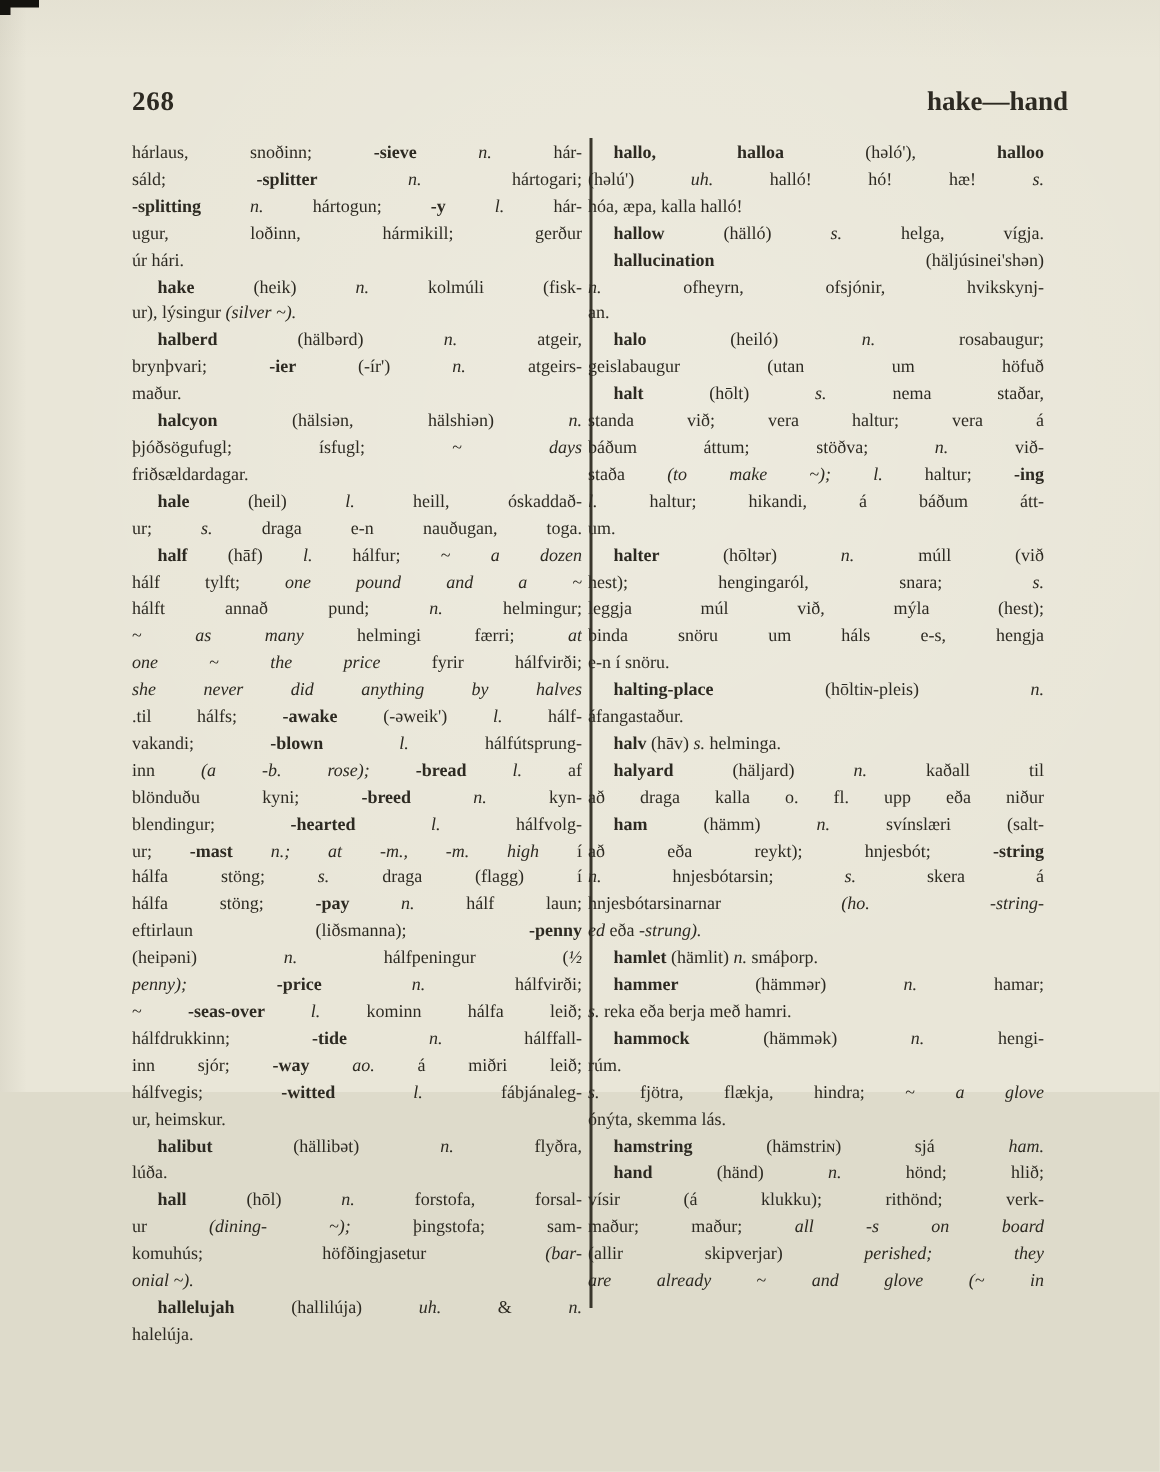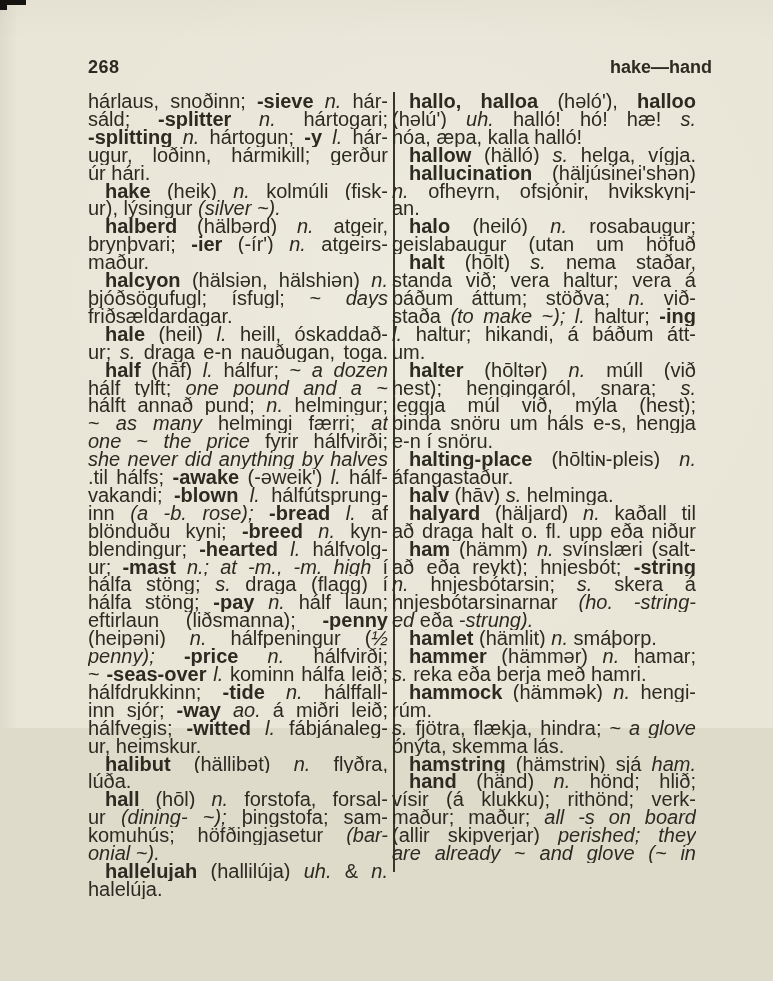--- a/index.html
+++ b/index.html
@@ -4,28 +4,28 @@
 <style>
   html,body{margin:0;padding:0;}
   body{width:773px;height:981px;background:#dedbcb;overflow:hidden;}
   .page{
     position:relative;width:773px;height:728px;
     background:#e9e6d8;
     background-image:
       linear-gradient(90deg, rgba(120,115,95,.10) 0, rgba(120,115,95,0) 18px),
       radial-gradient(ellipse at 55% 40%, rgba(255,255,252,.18) 0%, rgba(0,0,0,0) 65%),
       linear-gradient(180deg, rgba(140,135,110,.05) 0, rgba(0,0,0,0) 40px);
-    font-family:Liberation Sans, sans-serif;
+    font-family:Liberation Serif, serif;
     color:#2d2a22;
   }
   .corner-mark-a{position:absolute;left:0;top:0;width:26px;height:5px;background:#14130f;}
   .corner-mark-b{position:absolute;left:0;top:0;width:7px;height:10px;background:#14130f;}
   .page-number{position:absolute;left:88px;top:57px;font-size:18px;font-weight:bold;letter-spacing:.5px;}
   .running-head{position:absolute;left:88px;top:57px;width:624px;text-align:right;font-size:18px;font-weight:bold;}
-  .col{position:absolute;top:93px;font-size:20px;line-height:17.9px;}
+  .col{position:absolute;top:93px;font-size:12px;line-height:17.9px;}
   .col-left{left:88px;width:300px;}
   .col-right{left:392px;width:304px;}
   .divider{position:absolute;left:393px;top:92px;width:2px;height:780px;background:#39362c;}
   .tline{text-align:justify;text-align-last:justify;overflow:hidden;white-space:nowrap;}
   .tline.leftlast{text-align-last:left;}
   .tline.indent{text-indent:17px;}
   .run-b{font-weight:bold;}
   .run-i{font-style:italic;}
   .run-r{}
 </style>
@@ -138,21 +138,21 @@
       </div>
       <div>
         <div class="tline indent"><span class="run-b">halting-place </span><span class="run-r">(hōltiɴ-pleis) </span><span class="run-i">n.</span></div>
         <div class="tline leftlast"><span class="run-r">áfangastaður.</span></div>
       </div>
       <div>
         <div class="tline leftlast indent"><span class="run-b">halv </span><span class="run-r">(hāv) </span><span class="run-i">s. </span><span class="run-r">helminga.</span></div>
       </div>
       <div>
         <div class="tline indent"><span class="run-b">halyard </span><span class="run-r">(häljard) </span><span class="run-i">n. </span><span class="run-r">kaðall til</span></div>
-        <div class="tline"><span class="run-r">að draga halt o. fl. upp eða niður</span></div>
+        <div class="tline"><span class="run-r">að draga kalla o. fl. upp eða niður</span></div>
       </div>
       <div>
         <div class="tline indent"><span class="run-b">ham </span><span class="run-r">(hämm) </span><span class="run-i">n. </span><span class="run-r">svínslæri (salt-</span></div>
         <div class="tline"><span class="run-r">að eða reykt); hnjesbót; </span><span class="run-b">-string</span></div>
         <div class="tline"><span class="run-i">n. </span><span class="run-r">hnjesbótarsin; </span><span class="run-i">s. </span><span class="run-r">skera á</span></div>
         <div class="tline"><span class="run-r">hnjesbótarsinarnar </span><span class="run-i">(ho. -string-</span></div>
         <div class="tline leftlast"><span class="run-i">ed </span><span class="run-r">eða </span><span class="run-i">-strung).</span></div>
       </div>
       <div>
         <div class="tline leftlast indent"><span class="run-b">hamlet </span><span class="run-r">(hämlit) </span><span class="run-i">n. </span><span class="run-r">smáþorp.</span></div>

